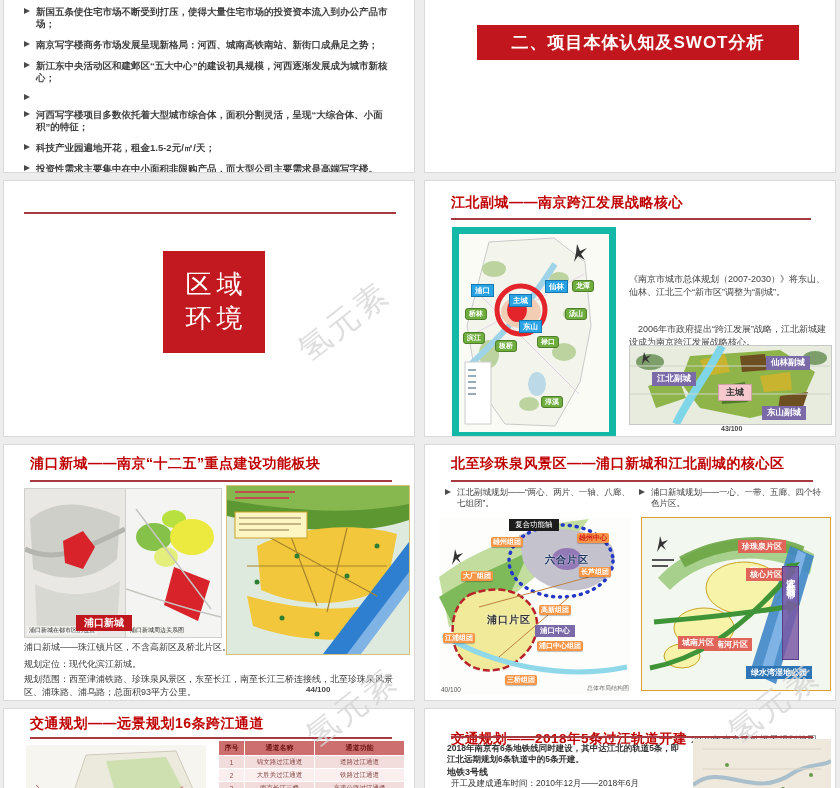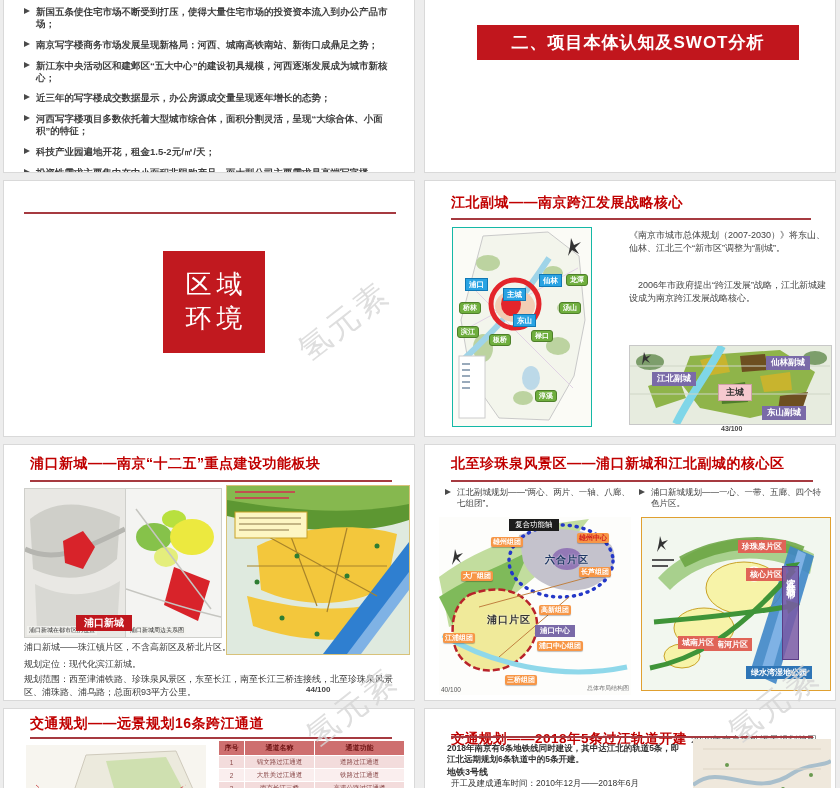--- a/index.html
+++ b/index.html
@@ -23,21 +23,21 @@
   .chip-red{background:#e06457;color:#fff;font-size:8px;font-weight:bold;padding:1px 4px;}
   .chip-dblue{background:#2e75b6;color:#fff;font-size:8px;font-weight:bold;padding:1px 5px;}
   .areatxt{color:#1f3864;font-weight:bold;font-size:10px;letter-spacing:1px;text-shadow:0 0 2px #fff;}
   .wm{position:absolute;color:#d6d6d6;font-size:32px;transform:rotate(-38deg);letter-spacing:3px;z-index:60;pointer-events:none;opacity:.8;}
   
   .blist{position:absolute;left:20px;top:6px;right:14px;margin:0;padding:0;list-style:none;}
   .blist li{display:flex;align-items:flex-start;font-size:9.5px;font-weight:bold;color:#3f3f3f;margin-bottom:9px;line-height:1.25;}
   .tri{flex:0 0 auto;display:inline-block;width:0;height:0;border-left:6px solid #4a4a4a;border-top:3.5px solid transparent;border-bottom:3.5px solid transparent;margin:2px 6px 0 0;}
   .banner{position:absolute;left:52px;top:25px;width:322px;height:35px;background:#c1161d;color:#fff;font-size:17px;font-weight:bold;display:flex;align-items:center;justify-content:center;letter-spacing:1px;}
   .redsquare{position:absolute;left:159px;top:70px;width:102px;height:102px;background:#c1191f;color:#fff;display:flex;flex-direction:column;align-items:center;justify-content:center;font-size:26px;line-height:1.3;letter-spacing:5px;text-indent:5px;}
-  .para{position:absolute;font-size:9px;color:#3f3f3f;line-height:1.45;}
+  .para{position:absolute;font-size:9px;color:#3f3f3f;line-height:1.45;margin-top:44px;}
   .smalltxt{position:absolute;font-size:9px;color:#3a3a3a;line-height:1.4;}
   .cap{position:absolute;font-size:6px;color:#333;background:rgba(242,242,238,.85);padding:0 2px;z-index:6;}
   .sb{font-size:8.5px;color:#3f3f3f;line-height:1.3;position:absolute;display:flex;align-items:flex-start;font-weight:bold;}
   .vbanner{position:absolute;writing-mode:vertical-rl;background:rgba(122,90,166,.85);color:#fff;font-size:9px;font-weight:bold;letter-spacing:2px;padding:4px 1px;border:1px solid #5b3d86;z-index:5;}
   table.ttable{border-collapse:collapse;width:100%;table-layout:fixed;}
   .ttable th{background:#ce6f6f;color:#6d1414;font-size:7px;font-weight:bold;border:1px solid #fff;padding:2px 1px;text-align:center;}
   .ttable td{font-size:6.5px;color:#8a4a4a;border:1px solid #fff;padding:1.5px 1px;text-align:center;white-space:nowrap;overflow:hidden;}
   .ttable tr:nth-child(odd) td{background:#f3dcdc;}
   .ttable tr:nth-child(even) td{background:#faeeee;}
   .s8title{position:absolute;left:26px;top:20px;white-space:nowrap;}
@@ -59,21 +59,20 @@
       <li>
           <span class="tri"></span>
           <span>南京写字楼商务市场发展呈现新格局：河西、城南高铁南站、新街口成鼎足之势；</span>
         </li>
       <li>
           <span class="tri"></span>
           <span>新江东中央活动区和建邺区“五大中心”的建设初具规模，河西逐渐发展成为城市新核心；</span>
         </li>
       <li>
           <span class="tri"></span>
-          <span>近三年的写字楼成交数据显示，办公房源成交量呈现逐年增长的态势；</span>
         </li>
       <li>
           <span class="tri"></span>
           <span>河西写字楼项目多数依托着大型城市综合体，面积分割灵活，呈现“大综合体、小面积”的特征；</span>
         </li>
       <li>
           <span class="tri"></span>
           <span>科技产业园遍地开花，租金1.5-2元/㎡/天；</span>
         </li>
       <li>
@@ -92,21 +91,21 @@
     <div class="redsquare">
       <span>区域</span>
       <span>环境</span>
     </div>
   </div>
 
   <div class="slide" style="left:424px;top:180px;height:257px;">
     <div class="title" style="top:13px;">江北副城——南京跨江发展战略核心</div>
     <div class="hr" style="top:37px;width:360px;"></div>
 
-    <div class="map" style="left:27px;top:46px;width:138px;height:198px;border:1px solid #14b8a6;background:#fbfbf6;">
+    <div class="map" style="left:27px;top:46px;width:138px;height:198px;border:7px solid #14b8a6;background:#fbfbf6;padding-left:12px;">
       <svg width="138" height="198" viewBox="0 0 138 198">
         <path d="M30,8 L95,4 L126,28 L132,92 L121,148 L96,192 L46,190 L18,150 L8,92 Z" fill="#f3f5ec" stroke="#c9c9c9"></path>
         <ellipse cx="35" cy="35" rx="12" ry="8" fill="#bcd3a0"></ellipse>
           <ellipse cx="100" cy="45" rx="10" ry="7" fill="#bcd3a0"></ellipse>
         <ellipse cx="30" cy="120" rx="10" ry="14" fill="#bcd3a0"></ellipse>
           <ellipse cx="105" cy="118" rx="12" ry="9" fill="#bcd3a0"></ellipse>
         <ellipse cx="70" cy="170" rx="10" ry="7" fill="#bcd3a0"></ellipse>
           <ellipse cx="112" cy="80" rx="8" ry="6" fill="#bcd3a0"></ellipse>
         <ellipse cx="78" cy="150" rx="9" ry="12" fill="#bcd9e8"></ellipse>
         <path d="M10,132 C40,104 62,82 96,30" stroke="#9fd4e8" stroke-width="6" fill="none"></path>

